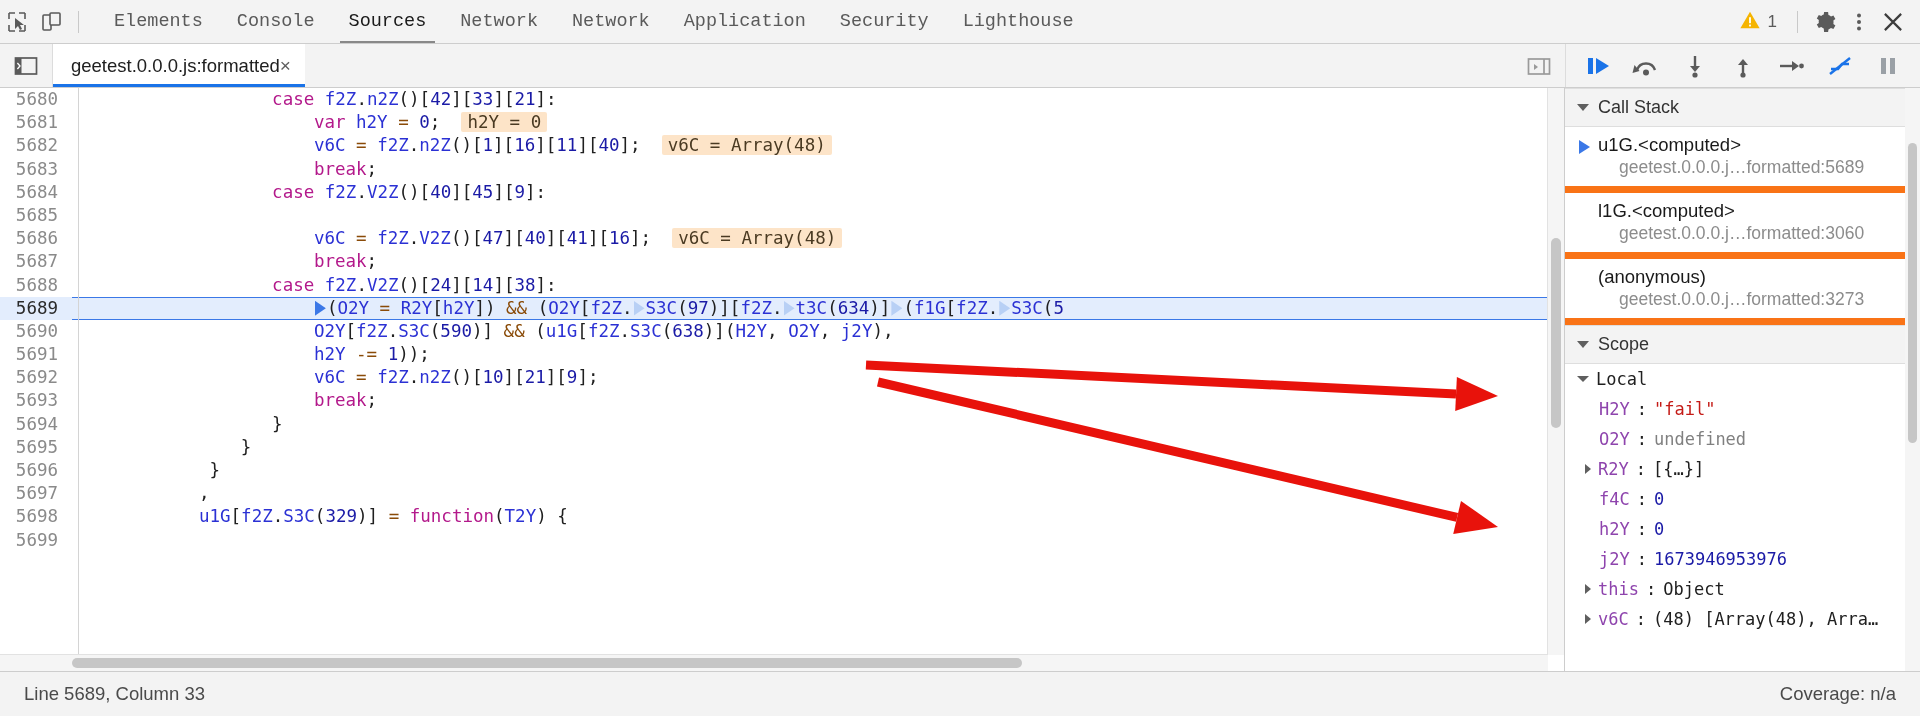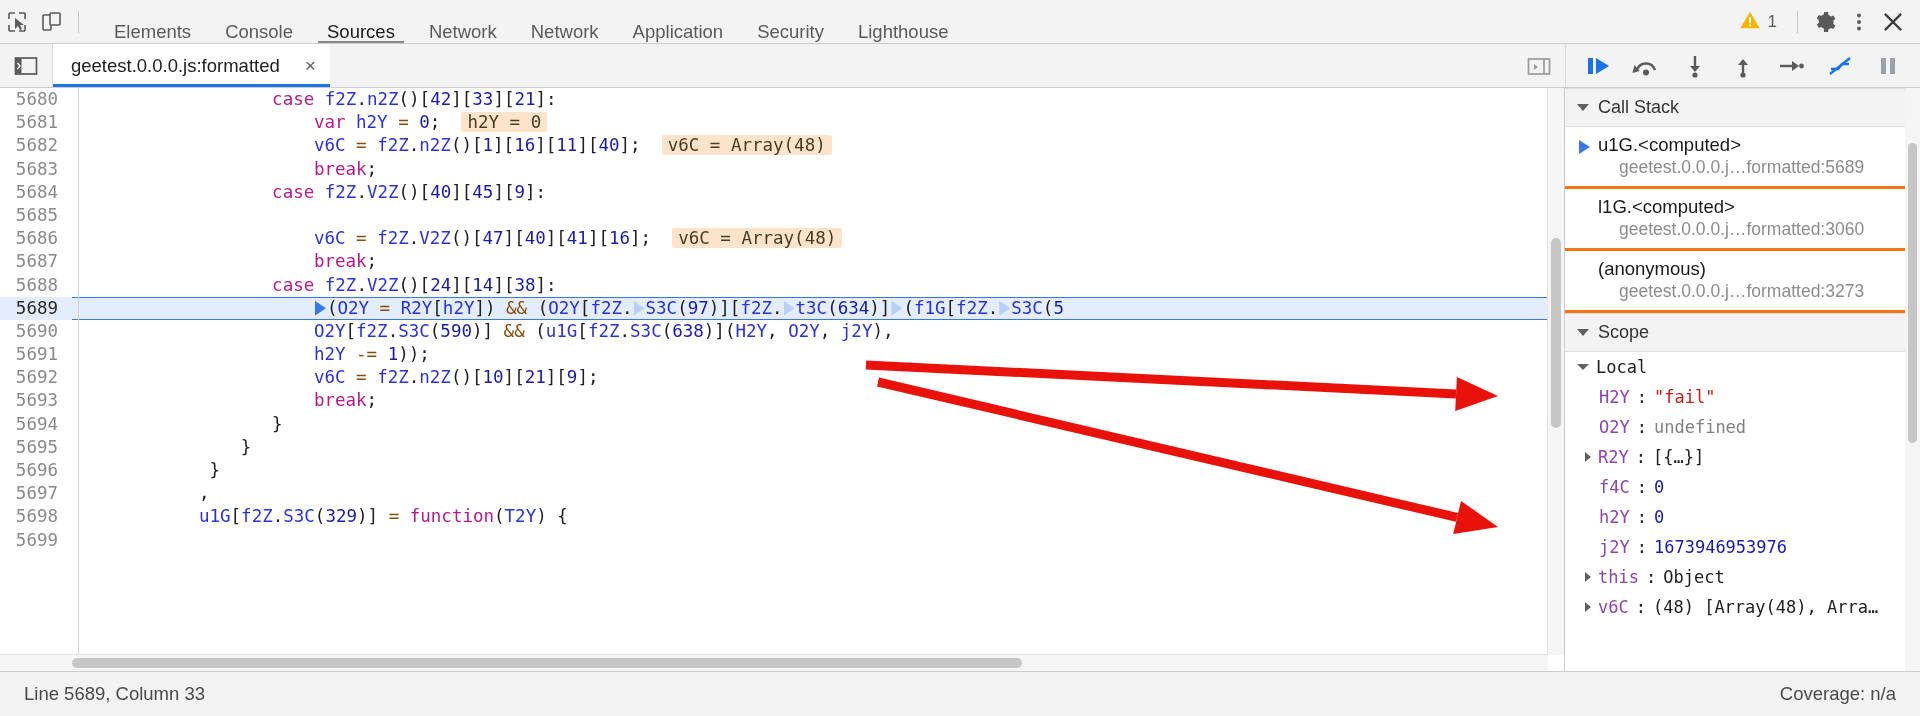--- a/index.html
+++ b/index.html
@@ -18,43 +18,44 @@
     display:flex;align-items:center;position:relative;
   }
   .tb-icon{
     width:34px;height:32px;display:flex;align-items:center;justify-content:center;
     cursor:pointer;
   }
   .tb-icon svg{display:block;}
   .tb-sep{width:1px;height:22px;background:#c9c9c9;margin:0 10px;}
   .tabs{display:flex;align-items:stretch;height:43px;margin-left:8px;}
   .tab{
-    display:flex;align-items:flex-end;padding:0 17px;height:43px;
+    display:flex;align-items:center;padding:0 17px;height:43px;
     font-size:18.5px;color:#5a5a5a;cursor:pointer;white-space:nowrap;
     position:relative;
+    font-family:Liberation Mono, monospace;
   }
   .tab.active{color:#1a1a1a;}
   .tab.active:after{
     content:"";position:absolute;left:8px;right:8px;bottom:0;height:2px;background:#888888;
   }
   .topbar-right{margin-left:auto;display:flex;align-items:center;padding-right:10px;height:43px;}
   .warnbox{display:flex;align-items:center;gap:7px;padding:0 10px;cursor:pointer;}
   .warncount{font-size:17px;color:#5a5a5a;}
 
   
   .subbar{
     height:43px;min-height:43px;background:#f3f3f3;
     border-bottom:1px solid #cdcdcd;display:flex;align-items:stretch;
   }
   .panelicon-left{
     width:52px;display:flex;align-items:center;justify-content:center;
     border-right:1px solid #dcdcdc;cursor:pointer;
   }
   .filetab{
-    display:flex;align-items:center;gap:25px;padding:0 14px 0 18px;
+    display:flex;align-items:center;gap:0;padding:0 14px 0 18px;
     height:43px;background:#ffffff;position:relative;cursor:pointer;
   }
   .filetab:after{
     content:"";position:absolute;left:0;right:0;bottom:0;height:3px;background:#1a73e8;
   }
   .filetab-name{font-size:18.5px;color:#202020;white-space:nowrap;}
   .filetab-close{font-size:19px;color:#5f5f5f;line-height:1;cursor:pointer;}
   .subbar-spacer{flex:1;}
   .subbar-right{
     width:52px;display:flex;align-items:center;justify-content:center;cursor:pointer;
@@ -149,21 +150,21 @@
   }
   .tri{
     width:0;height:0;border-left:6.5px solid #5f5f5f;
     border-top:5px solid transparent;border-bottom:5px solid transparent;
   }
   .tri.open{
     border-left:6px solid transparent;border-right:6px solid transparent;
     border-top:7px solid #5f5f5f;border-bottom:0;
   }
   .cs-item{
-    padding:7px 10px 8px 14px;border-bottom:3px solid #f97316;cursor:pointer;position:relative;
+    padding:7px 10px 8px 14px;border-bottom:7px solid #f97316;cursor:pointer;position:relative;
   }
   .cs-row{display:flex;align-items:flex-start;gap:8px;}
   .cs-arrow{
     width:0;height:0;margin-top:6px;flex:0 0 auto;
     border-left:11px solid #3b78e7;border-top:7px solid transparent;border-bottom:7px solid transparent;
   }
   .cs-arrow.blank{border-left-color:transparent;}
   .cs-fn{font-size:18.5px;color:#1a1a1a;white-space:nowrap;}
   .cs-loc{font-size:17.5px;color:#8c8c8c;padding-left:40px;margin-top:1px;white-space:nowrap;}
 

